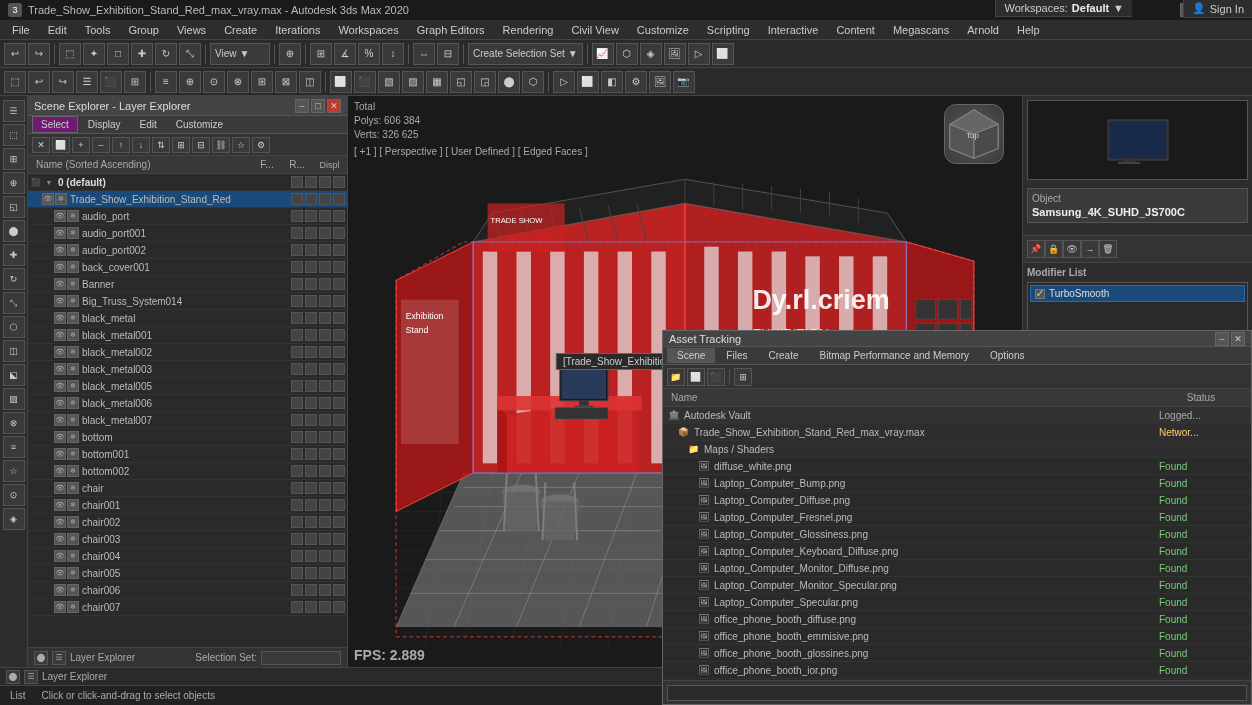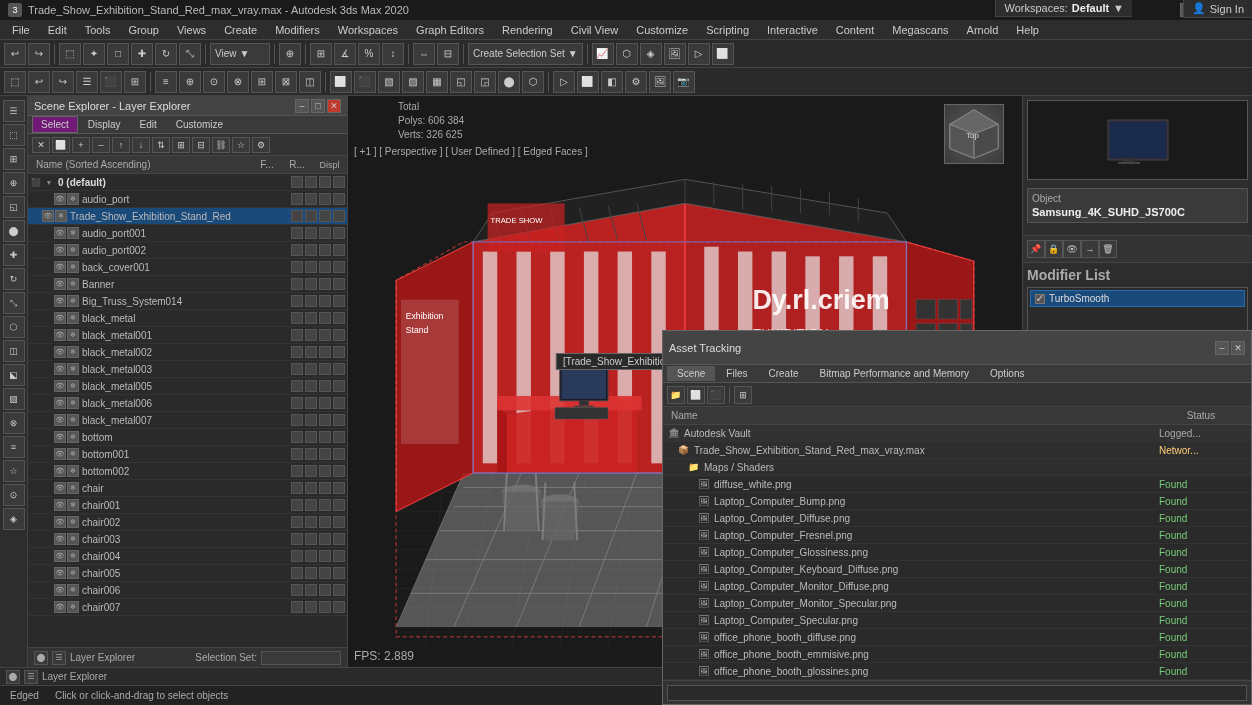--- a/index.html
+++ b/index.html
@@ -68,58 +68,58 @@
     .scene-col-icons { width: 90px; display: flex; justify-content: flex-end; gap: 2px; }
     .si { width: 12px; height: 12px; background: #444; border: 1px solid #555; font-size: 7px; color: #888; display: flex; align-items: center; justify-content: center; }
 
     
     #scene-footer { height: 20px; background: #333; border-top: 1px solid #444; display: flex; align-items: center; gap: 4px; padding: 0 6px; font-size: 10px; color: #aaa; }
 
     
     #viewport { flex: 1; background: #1a1a1a; position: relative; overflow: hidden; }
     #viewport-label { position: absolute; top: 4px; left: 6px; font-size: 10px; color: #aaa; z-index: 5; }
     #stats-box { position: absolute; top: 4px; left: 6px; font-size: 10px; color: #aaa; z-index: 5; }
-    #stats-box div { line-height: 14px; margin-left: 44px; }
+    #stats-box div { line-height: 14px; }
     #fps-box { position: absolute; bottom: 30px; left: 6px; font-size: 10px; color: #aaa; z-index: 5; }
 
     
     #nav-cube { position: absolute; top: 8px; right: 8px; width: 70px; height: 70px; z-index: 10; }
-    #nav-cube-inner { width: 60px; height: 60px; background: radial-gradient(circle, #5a5a5a 0%, #3a3a3a 100%); border: 1px solid #666; border-radius: 0; display: flex; align-items: center; justify-content: center; }
+    #nav-cube-inner { width: 60px; height: 60px; background: radial-gradient(circle, #5a5a5a 0%, #3a3a3a 100%); border: 1px solid #666; border-radius: 12px; display: flex; align-items: center; justify-content: center; }
 
     
     #tooltip { position: absolute; top: 45%; left: 50%; transform: translateX(-50%); background: #2a2a2a; border: 1px solid #666; padding: 2px 6px; font-size: 10px; color: #ccc; z-index: 20; white-space: nowrap; }
 
     
     #right-panel { width: 230px; background: #2d2d2d; border-left: 1px solid #444; display: flex; flex-direction: column; }
     #right-top { height: 140px; padding: 4px; border-bottom: 1px solid #444; display: flex; flex-direction: column; gap: 4px; }
     .right-item-box { background: #3a3a3a; border: 1px solid #555; padding: 4px; }
     .right-item-label { font-size: 10px; color: #aaa; margin-bottom: 2px; }
     .right-item-name { font-size: 11px; color: #eee; font-weight: bold; }
 
     #modifier-section { flex: 1; display: flex; flex-direction: column; padding: 4px; }
-    .mod-header { font-size: 14px; color: #aaa; margin-bottom: 4px; font-weight: bold; }
+    .mod-header { font-size: 10px; color: #aaa; margin-bottom: 4px; font-weight: bold; }
     #modifier-list { background: #2a2a2a; border: 1px solid #555; flex: 1; padding: 2px; }
     .mod-item { display: flex; align-items: center; gap: 4px; padding: 2px 4px; background: #3a3a3a; border: 1px solid #555; margin-bottom: 2px; cursor: pointer; }
     .mod-item.selected { background: #1a4a7a; border-color: #2a6aaa; }
     .mod-checkbox { width: 10px; height: 10px; background: #555; border: 1px solid #777; display: flex; align-items: center; justify-content: center; }
     .mod-name { font-size: 10px; color: #ddd; }
 
     #modifier-toolbar { height: 22px; display: flex; align-items: center; gap: 2px; margin-top: 2px; }
     .mod-tb-btn { height: 18px; width: 18px; background: #3a3a3a; border: 1px solid #555; color: #ccc; font-size: 9px; display: flex; align-items: center; justify-content: center; cursor: pointer; }
 
     #modifier-props { padding: 4px; border-top: 1px solid #444; }
     .prop-row { display: flex; align-items: center; justify-content: space-between; margin-bottom: 4px; }
     .prop-label { font-size: 10px; color: #aaa; }
     .prop-value { font-size: 10px; color: #ddd; background: #3a3a3a; border: 1px solid #555; padding: 1px 4px; min-width: 40px; text-align: right; }
     .prop-checkbox { display: flex; align-items: center; gap: 3px; font-size: 10px; color: #aaa; }
     .checkbox-box { width: 10px; height: 10px; background: #555; border: 1px solid #777; }
 
     
     #asset-panel { position: absolute; bottom: 0; right: 0; width: 590px; height: 375px; background: #2a2a2a; border: 1px solid #666; z-index: 50; display: flex; flex-direction: column; }
-    #asset-panel-title { height: 34px; background: #444; display: flex; align-items: center; justify-content: space-between; padding: 0 6px; font-size: 11px; color: #ddd; border-bottom: 1px solid #555; gap: 24px; }
+    #asset-panel-title { height: 16px; background: #444; display: flex; align-items: center; justify-content: space-between; padding: 0 6px; font-size: 11px; color: #ddd; border-bottom: 1px solid #555; gap: 24px; }
     #asset-panel-title-btns { display: flex; gap: 2px; }
     .asset-panel-btn { width: 14px; height: 14px; background: #555; border: 1px solid #666; font-size: 9px; color: #ccc; display: flex; align-items: center; justify-content: center; cursor: pointer; }
 
     #asset-tabs { height: 18px; background: #3a3a3a; display: flex; align-items: center; gap: 1px; padding: 0 4px; border-bottom: 1px solid #555; }
     .asset-tab { padding: 2px 10px; font-size: 10px; color: #ccc; cursor: pointer; }
     .asset-tab.active { background: #555; }
 
     #asset-toolbar { height: 24px; background: #333; display: flex; align-items: center; padding: 0 4px; gap: 2px; border-bottom: 1px solid #444; }
     .asset-tb-btn { height: 18px; width: 18px; background: #3a3a3a; border: 1px solid #555; color: #ccc; font-size: 9px; display: flex; align-items: center; justify-content: center; cursor: pointer; }
     .asset-tb-separator { width: 1px; height: 16px; background: #555; margin: 0 2px; }
@@ -181,21 +181,21 @@
   </div>
 </div>
 
 <div id="menu-bar">
   <div class="menu-item">File</div>
   <div class="menu-item">Edit</div>
   <div class="menu-item">Tools</div>
   <div class="menu-item">Group</div>
   <div class="menu-item">Views</div>
   <div class="menu-item">Create</div>
-  <div class="menu-item">Modifiers</div>
+  <div class="menu-item">Iterations</div>
   <div class="menu-item">Workspaces</div>
   <div class="menu-item">Graph Editors</div>
   <div class="menu-item">Rendering</div>
   <div class="menu-item">Civil View</div>
   <div class="menu-item">Customize</div>
   <div class="menu-item">Scripting</div>
   <div class="menu-item">Interactive</div>
   <div class="menu-item">Content</div>
   <div class="menu-item">Megascans</div>
   <div class="menu-item">Arnold</div>
@@ -354,41 +354,41 @@
             <div class="scene-icon" style="font-size: 7px;">▼</div>
           </div>
           <span class="scene-name">0 (default)</span>
           <div class="scene-col-icons">
             <div class="si"></div>
             <div class="si"></div>
             <div class="si"></div>
             <div class="si"></div>
           </div>
         </div>
-        <div class="scene-row">
-          <span class="scene-indent" style="width: 24px; display: inline-block;"></span>
-          <div class="scene-icons">
-            <div class="scene-eye" style="font-size: 7px;">👁</div>
-            <div class="scene-eye" style="font-size: 7px;">❄</div>
-          </div>
-          <span class="scene-name">audio_port</span>
-          <div class="scene-col-icons">
-            <div class="si"></div>
-            <div class="si"></div>
-            <div class="si"></div>
-            <div class="si"></div>
-          </div>
-        </div>
         <div class="scene-row selected">
           <span class="scene-indent" style="width: 12px; display: inline-block;"></span>
           <div class="scene-icons">
             <div class="scene-eye" style="font-size: 7px;">👁</div>
             <div class="scene-eye" style="font-size: 7px;">❄</div>
           </div>
           <span class="scene-name">Trade_Show_Exhibition_Stand_Red</span>
+          <div class="scene-col-icons">
+            <div class="si"></div>
+            <div class="si"></div>
+            <div class="si"></div>
+            <div class="si"></div>
+          </div>
+        </div>
+        <div class="scene-row">
+          <span class="scene-indent" style="width: 24px; display: inline-block;"></span>
+          <div class="scene-icons">
+            <div class="scene-eye" style="font-size: 7px;">👁</div>
+            <div class="scene-eye" style="font-size: 7px;">❄</div>
+          </div>
+          <span class="scene-name">audio_port</span>
           <div class="scene-col-icons">
             <div class="si"></div>
             <div class="si"></div>
             <div class="si"></div>
             <div class="si"></div>
           </div>
         </div>
         <div class="scene-row">
           <span class="scene-indent" style="width: 24px; display: inline-block;"></span>
           <div class="scene-icons">
@@ -722,21 +722,21 @@
     </div>
   </div>
 
   <div id="viewport">
     <div id="stats-box">
       <div style="font-size:10px; color:#aaa">Total</div>
       <div style="font-size:10px; color:#aaa">Polys: 606 384</div>
       <div style="font-size:10px; color:#aaa">Verts: 326 625</div>
     </div>
     <div id="viewport-label" style="top: 50px; left: 6px; background: transparent; color: #aaa; font-size: 10px;">[ +1 ] [ Perspective ] [ User Defined ] [ Edged Faces ]</div>
-    <div id="fps-box" style="position: absolute; bottom: 4px; left: 6px; font-size: 12px; color: #aaa; z-index: 5;">FPS: 2.889</div>
+    <div id="fps-box" style="position: absolute; bottom: 4px; left: 6px; font-size: 14px; color: #aaa; z-index: 5; font-weight: bold;">FPS: 2.889</div>
     
     
     <svg id="svg-viewport" xmlns="http://www.w3.org/2000/svg" viewBox="0 0 700 570" preserveAspectRatio="xMidYMid meet">
 
       <rect width="700" height="570" fill="#1a1a1a"></rect>
 
       <g stroke="#333" stroke-width="0.5" opacity="0.8">
 
         <line x1="50" y1="400" x2="650" y2="400"></line>
         <line x1="50" y1="420" x2="650" y2="420"></line>
@@ -1115,15 +1115,15 @@
     <div class="bottom-btn">⬤</div>
     <div class="bottom-btn">☰</div>
     <span>Layer Explorer</span>
   </div>
   <div style="flex:1"></div>
   <span>Selection Set:</span>
   <div style="width:120px; height:14px; background:#3a3a3a; border:1px solid #555;"></div>
 </div>
 
 <div id="status-bar">
-  <span class="status-field">Edged</span>
+  <span class="status-field">List</span>
   <span class="status-field">Click or click-and-drag to select objects</span>
 </div>
 
 </body></html>

